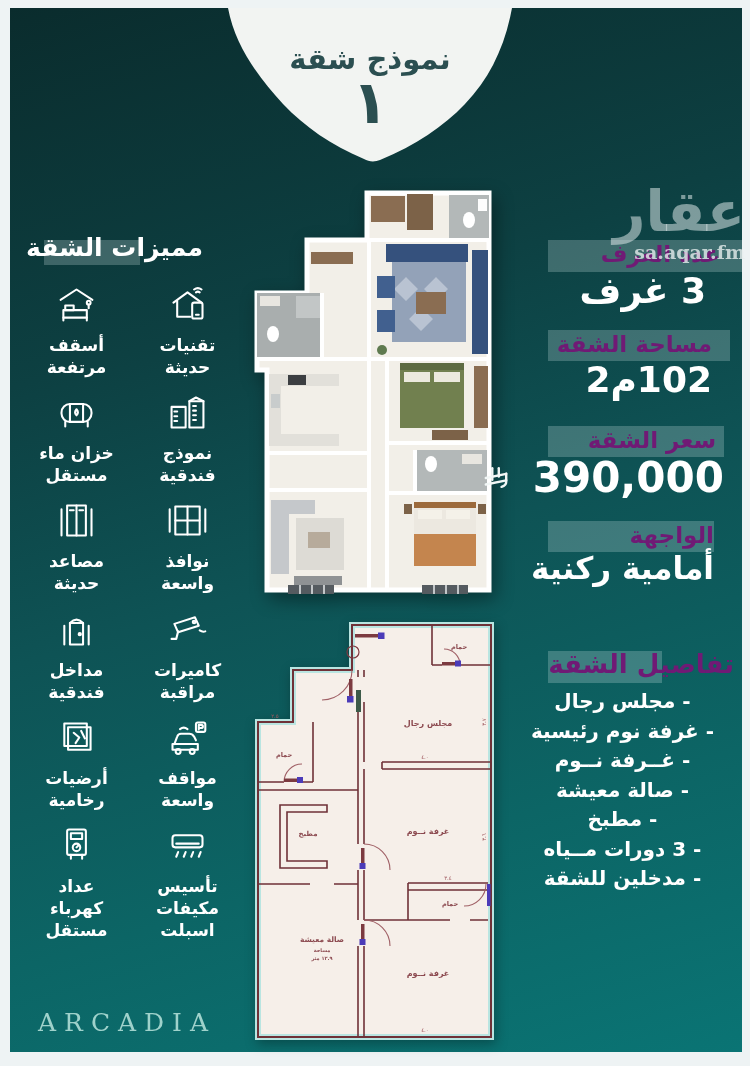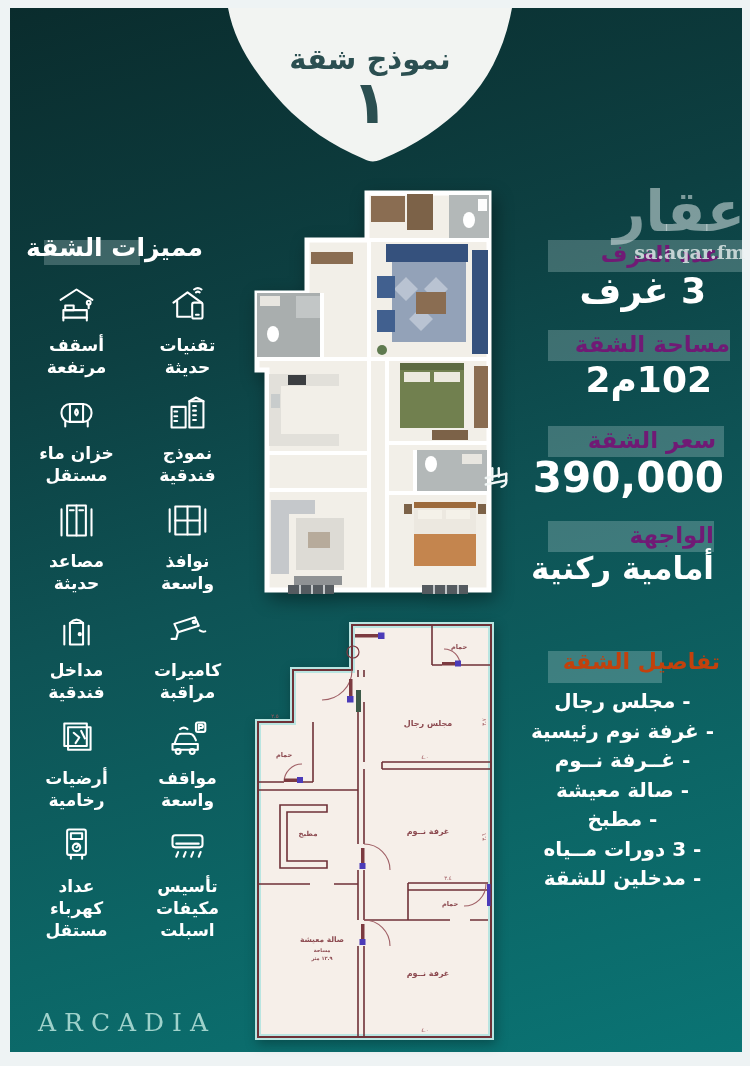--- a/index.html
+++ b/index.html
@@ -28,27 +28,27 @@
   #band-area{left:548px;top:330px;width:182px;height:31px}
   #band-price{left:548px;top:426px;width:176px;height:31px}
   #band-facade{left:548px;top:521px;width:166px;height:31px}
   #band-details{left:548px;top:651px;width:114px;height:32px}
   #band-features{left:44px;top:240px;width:96px;height:25px}
 
   .stat-label{position:absolute;font-size:23px;font-weight:bold;color:#701a75;white-space:nowrap;z-index:4}
   .stat-value{position:absolute;font-weight:bold;color:#fff;white-space:nowrap;z-index:4}
   #label-rooms{top:241px;right:30px}
   #value-rooms{top:270px;right:44px;font-size:36px}
-  #label-area{top:331px;right:20px}
+  #label-area{top:331px;right:38px}
   #value-area{top:359px;right:38px;font-size:36px}
   #label-price{top:427px;right:34px}
   #value-price{top:453px;right:26px;font-size:42px;display:flex;align-items:center;gap:24px}
   #label-facade{top:522px;right:36px}
   #value-facade{top:550px;right:36px;font-size:31px}
-  #title-details{position:absolute;top:649px;right:30px;font-size:22px;font-weight:bold;color:#c2410c;z-index:4}
+  #title-details{position:absolute;top:649px;right:16px;font-size:26px;font-weight:bold;color:#701a75;z-index:4}
   #details-list{position:absolute;top:687px;right:36px;text-align:center;z-index:4}
   .detail-item{font-size:20px;font-weight:bold;color:#fff;line-height:29.5px;white-space:nowrap}
   .riyal{display:inline-flex;align-items:center}
 
   
   #features-title{position:absolute;top:233px;right:547px;font-size:25px;font-weight:bold;
         color:#fff;white-space:nowrap;z-index:4}
   #feature-grid{position:absolute;left:28px;top:282px;width:208px;display:grid;
         grid-template-columns:1fr 1fr;column-gap:14px;row-gap:12px;direction:rtl;z-index:4}
   .fcell{display:flex;flex-direction:column;align-items:center;text-align:center;gap:7px}

